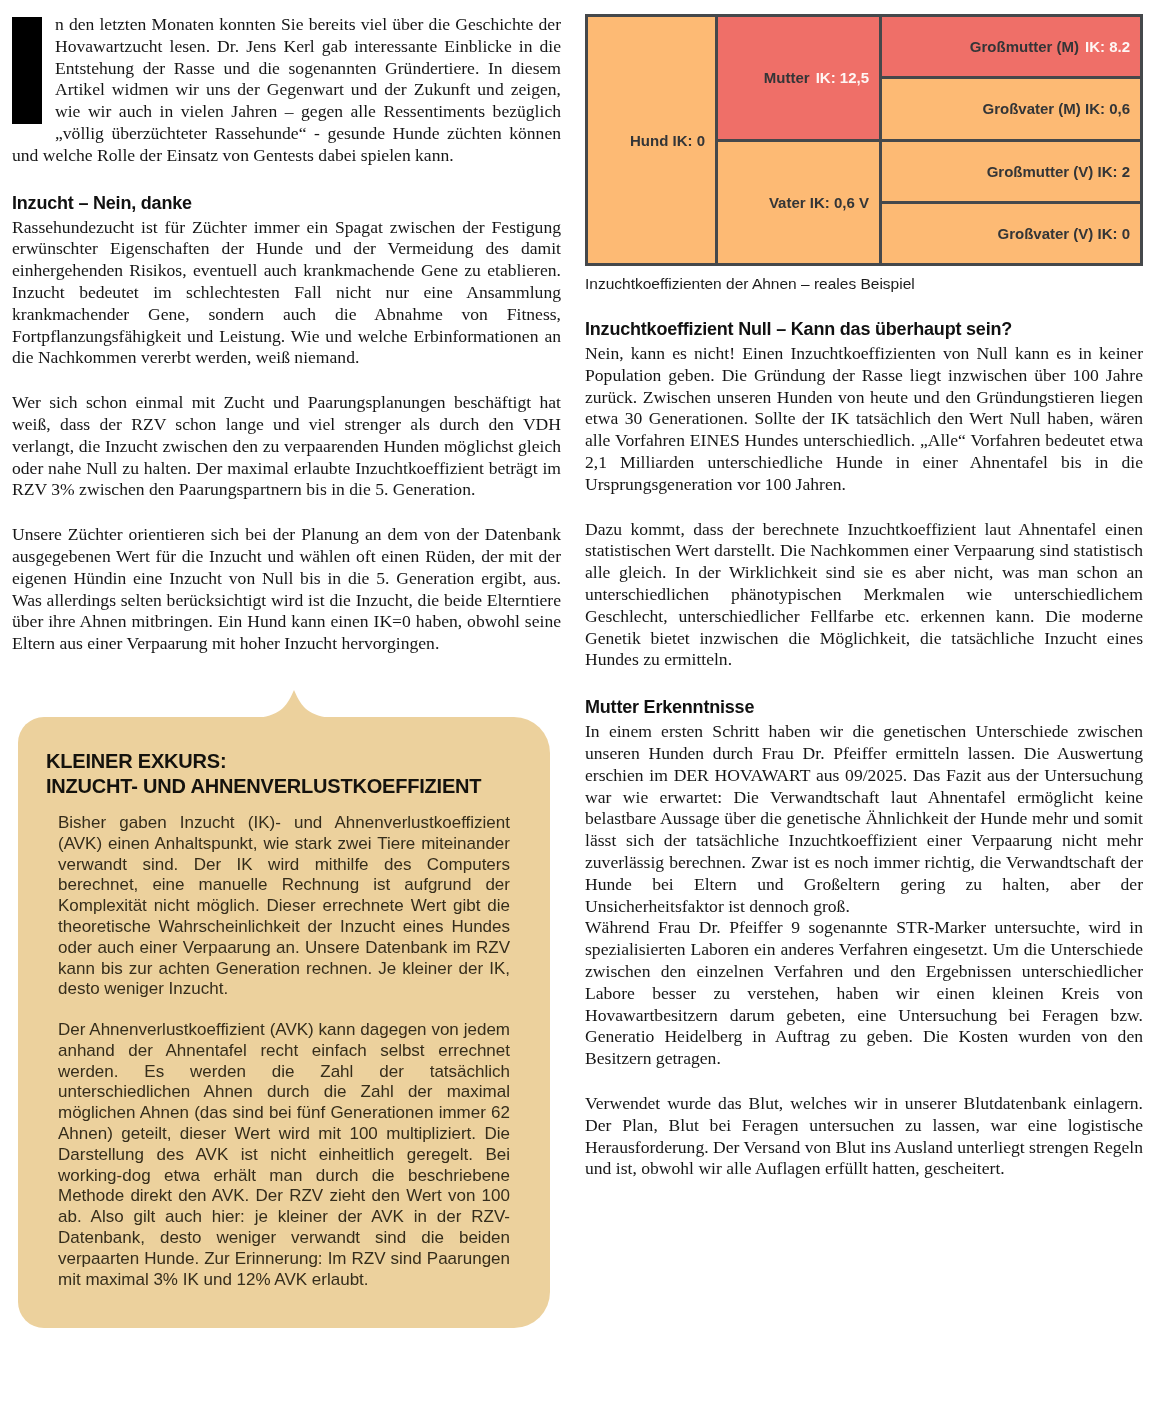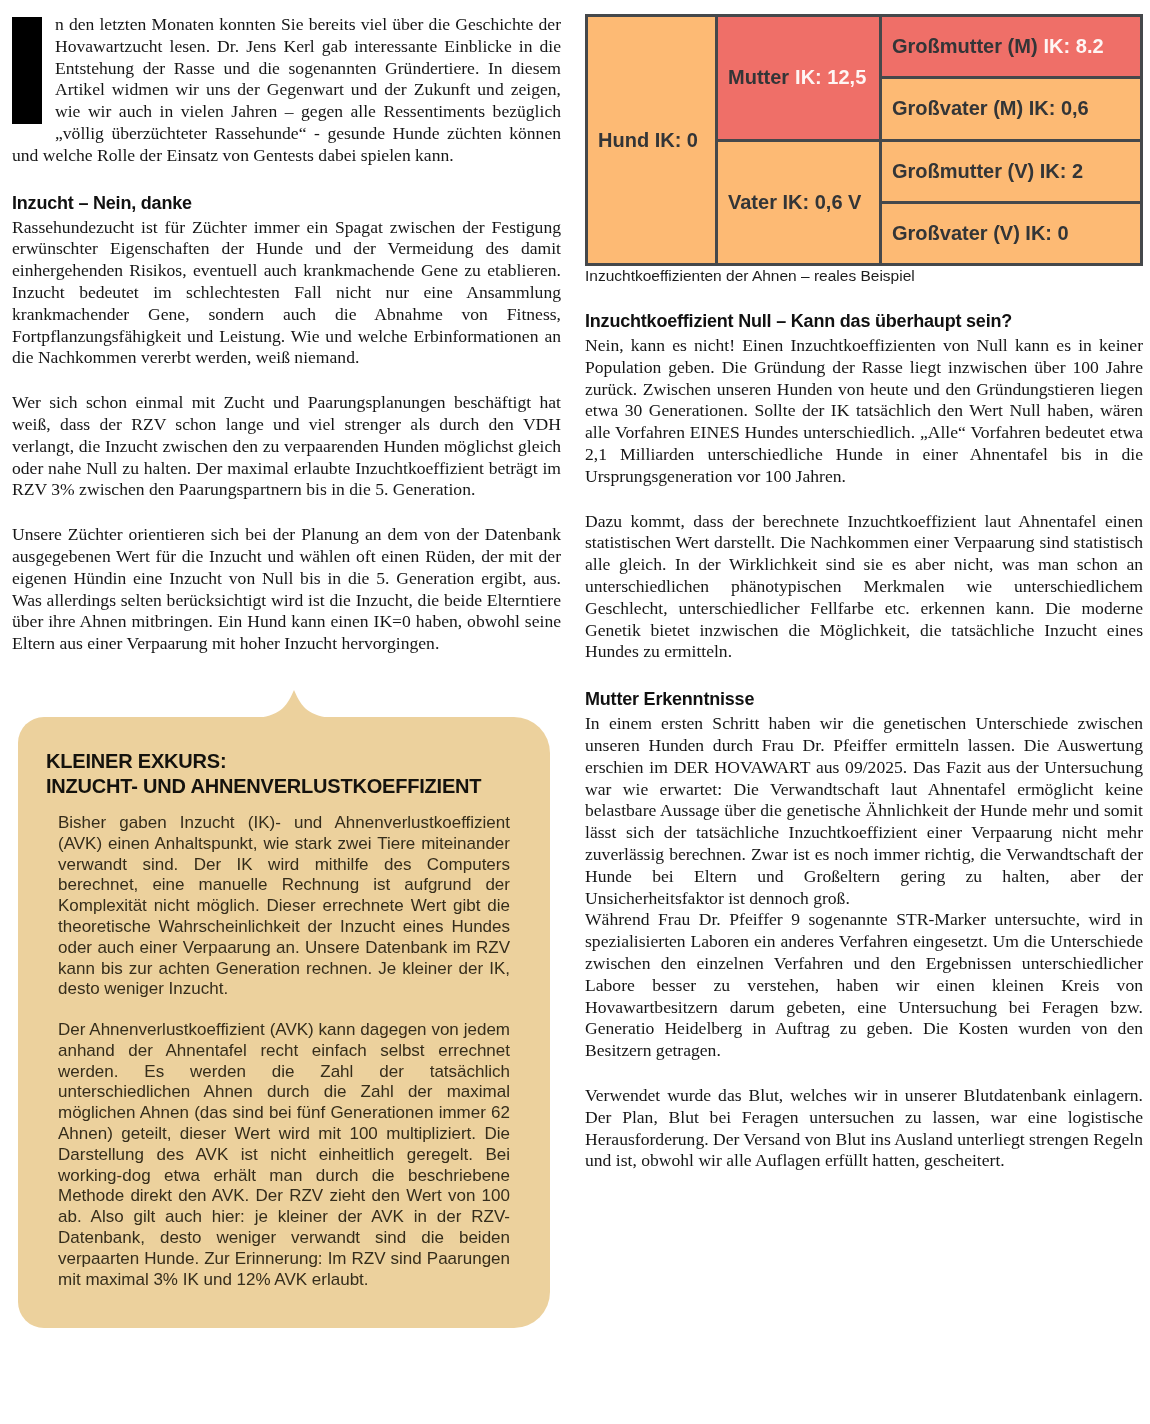--- a/index.html
+++ b/index.html
@@ -83,36 +83,37 @@
     grid-template-rows:repeat(4, 1fr);
     gap:3px;
     background:#45484b;
     border:3px solid #45484b;
   }
   .cell {
     display:flex; align-items:center;
     padding:0 10px;
     font-family:"Liberation Sans", sans-serif;
     font-weight:bold;
-    font-size:20px;
+    font-size:15px;
     color:#333537;
     white-space:nowrap;
     overflow:hidden;
+    justify-content:flex-end;
   }
   .cell.green { background:#fdba74; }
   .cell.red   { background:#ef6f68; }
   .cell .ik-white { color:#fef6f4; margin-left:6px; }
   .span4 { grid-row:span 4; }
   .span2 { grid-row:span 2; }
 
   .diagram-caption {
     font-family:"Liberation Sans", sans-serif;
     font-size:15.5px;
     color:#1c1c1c;
-    margin-top:1px;
+    margin-top:9px;
   }
   .first-runhead { margin-top:44px; }
 </style>
 </head>
 <body>
 
 <div class="col col-left">
 
   <p class="serif">
     <span class="dropcap"></span><span>n den letzten Monaten konnten Sie bereits viel über die Geschichte der Hovawartzucht lesen. Dr. Jens Kerl gab interessante Einblicke in die Entstehung der Rasse und die sogenannten Gründertiere. In diesem Artikel widmen wir uns der Gegenwart und der Zukunft und zeigen, wie wir auch in vielen Jahren – gegen alle Ressentiments bezüglich „völlig überzüchteter Rassehunde“ - gesunde Hunde züchten können und welche Rolle der Einsatz von Gentests dabei spielen kann.</span>

